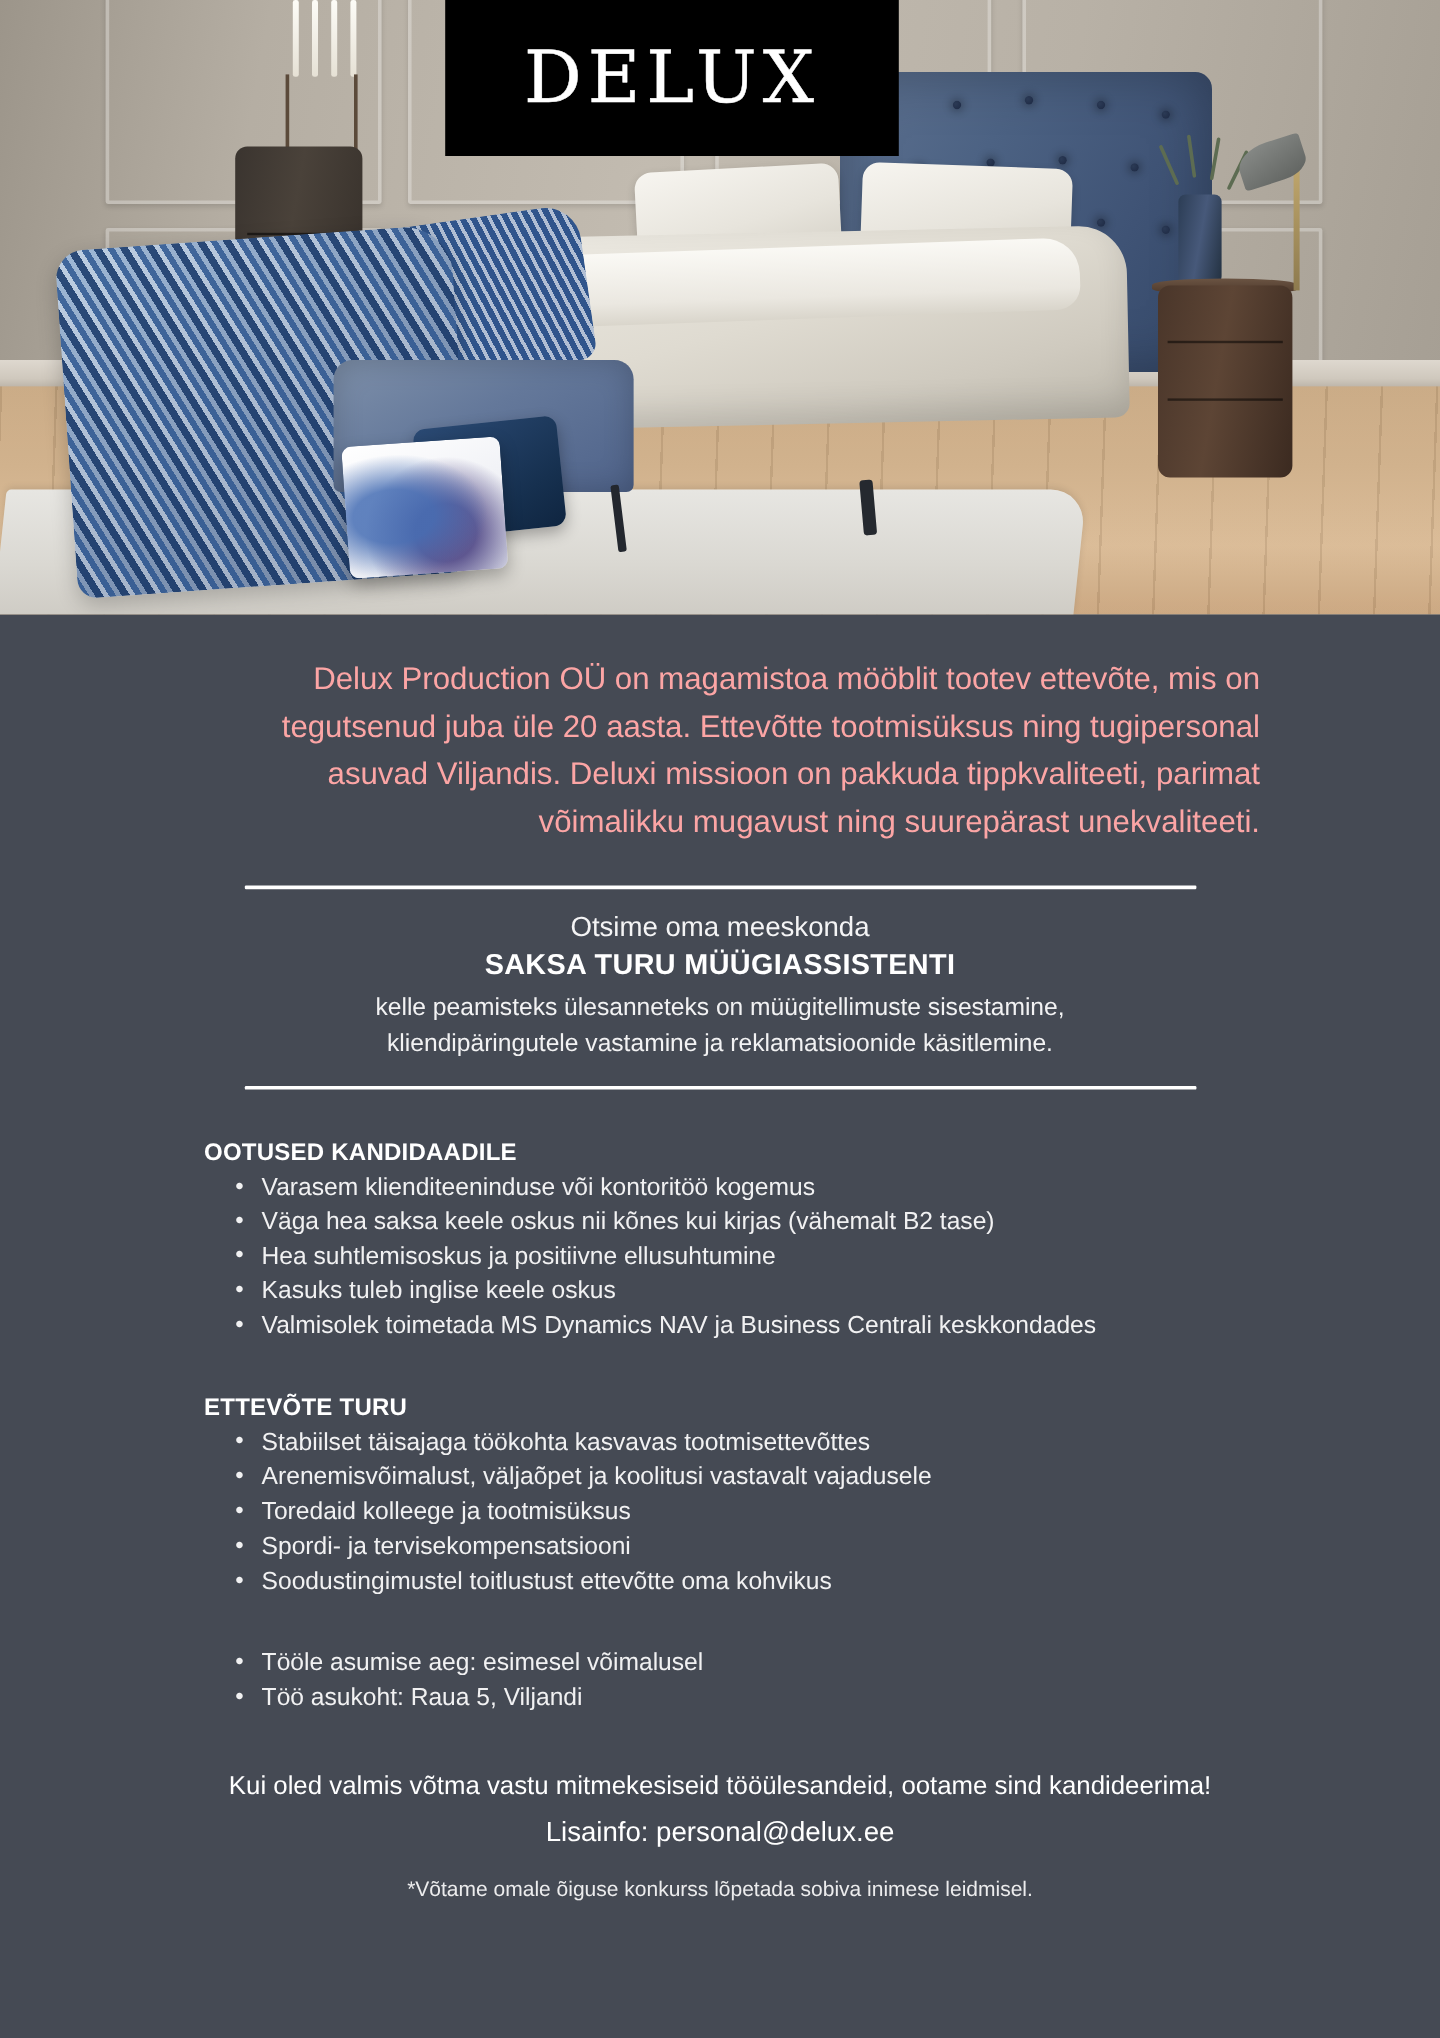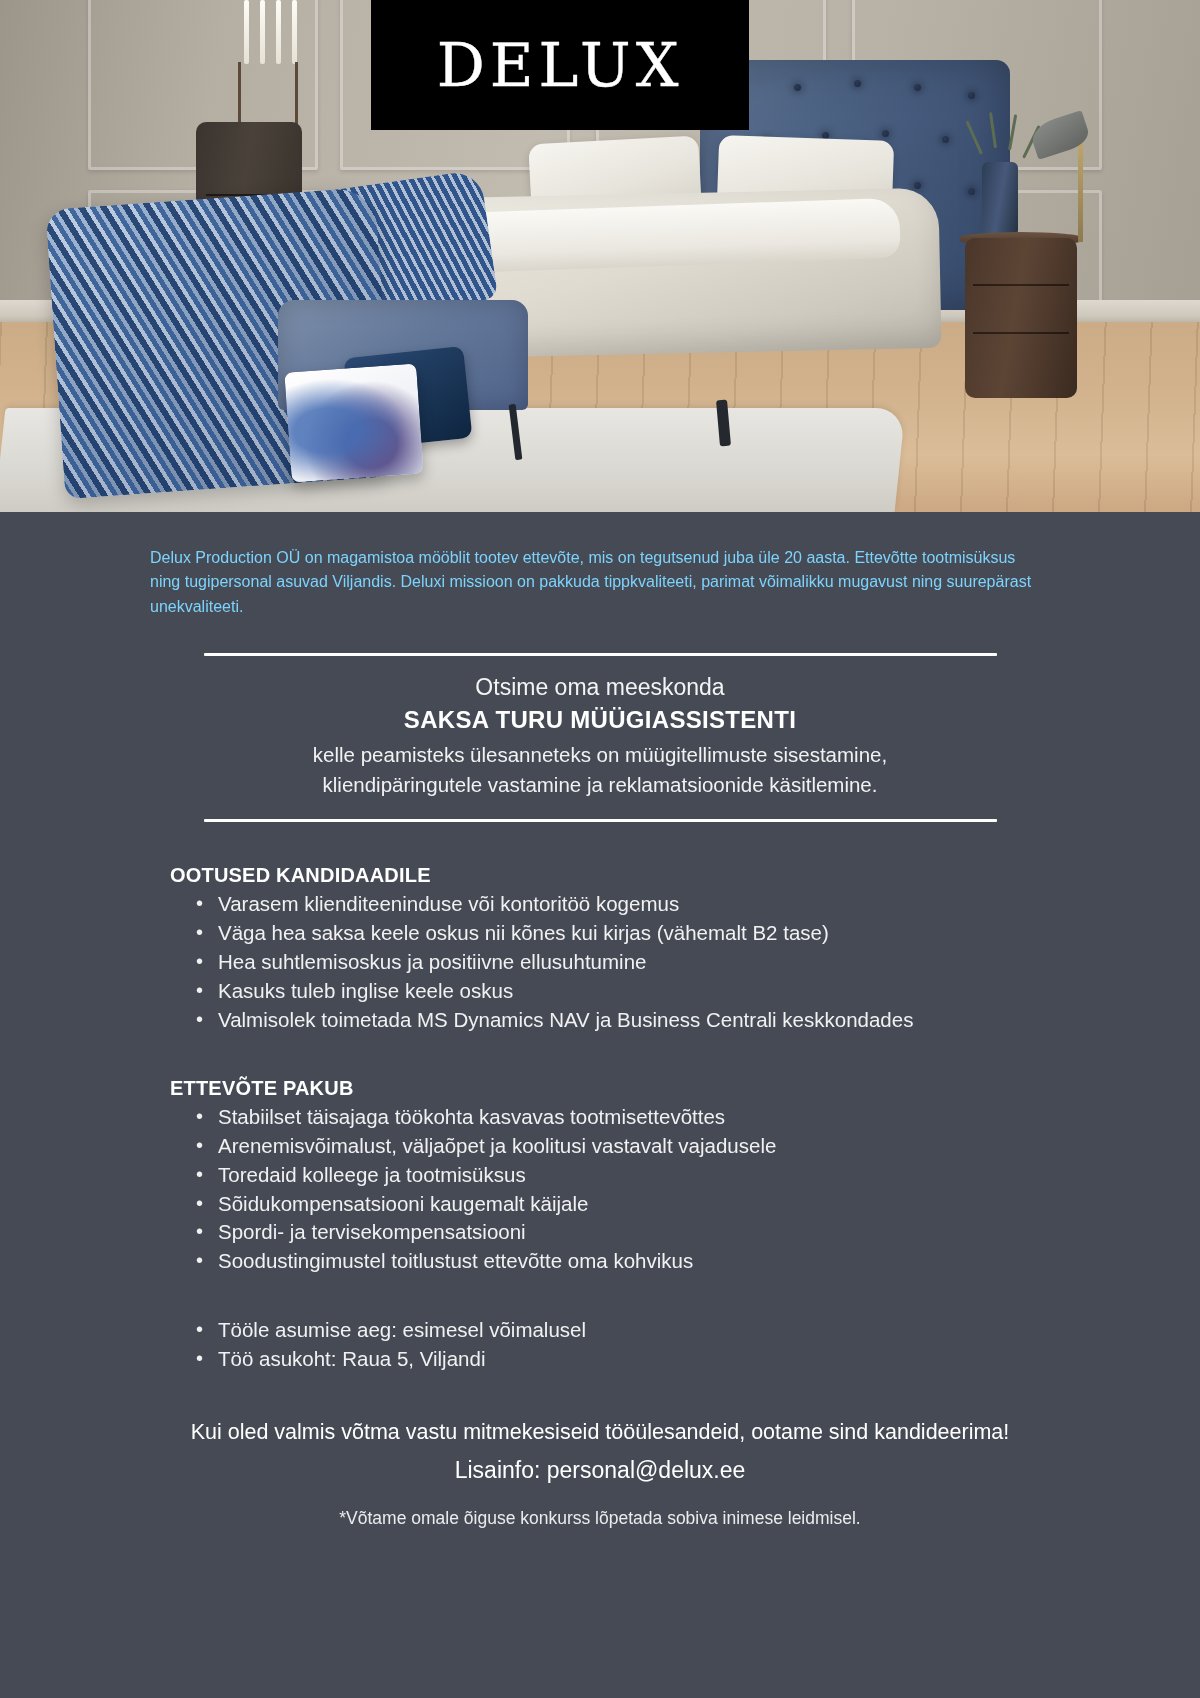--- a/index.html
+++ b/index.html
@@ -216,24 +216,24 @@
     letter-spacing: 5px;
     font-weight: 400;
     line-height: 1;
     -webkit-text-stroke: 0.4px #fff;
   }
 
   
   .body-area { position: relative; width: 1200px; padding: 0; color: #ffffff; }
   .intro {
     width: 900px; margin: 34px auto 0 auto;
-    text-align: left;
-    font-size: 16px;
+    text-align: right;
+    font-size: 26px;
     line-height: 1.52;
-    color: #7dd3fc;
+    color: #fca5a5;
   }
   .title-block { width: 793px; margin: 34px auto 0 auto; text-align: center; }
   .rule { width: 100%; height: 3px; background: #ffffff; border-radius: 1px; }
   .t-pre { font-size: 23px; margin-top: 18px; color: #f4f4f5; }
   .t-main {
     font-size: 24px; font-weight: 700; letter-spacing: .3px;
     margin-top: 5px; color: #ffffff;
   }
   .t-sub { font-size: 20.5px; line-height: 1.45; margin-top: 6px; color: #f2f2f3; }
   .title-block .rule.bottom { margin-top: 20px; }
@@ -358,26 +358,25 @@
       <ul class="bullets">
         <li>Varasem klienditeeninduse või kontoritöö kogemus</li>
         <li>Väga hea saksa keele oskus nii kõnes kui kirjas (vähemalt B2 tase)</li>
         <li>Hea suhtlemisoskus ja positiivne ellusuhtumine</li>
         <li>Kasuks tuleb inglise keele oskus</li>
         <li>Valmisolek toimetada MS Dynamics NAV ja Business Centrali keskkondades</li>
       </ul>
     </div>
 
     <div class="section">
-      <h2 class="sec-head">ETTEVÕTE PAKUB</h2>
+      <h2 class="sec-head">ETTEVÕTE TURU</h2>
       <ul class="bullets">
         <li>Stabiilset täisajaga töökohta kasvavas tootmisettevõttes</li>
         <li>Arenemisvõimalust, väljaõpet ja koolitusi vastavalt vajadusele</li>
         <li>Toredaid kolleege ja tootmisüksus</li>
-        <li>Sõidukompensatsiooni kaugemalt käijale</li>
         <li>Spordi- ja tervisekompensatsiooni</li>
         <li>Soodustingimustel toitlustust ettevõtte oma kohvikus</li>
       </ul>
 
       <ul class="bullets gapped">
         <li>Tööle asumise aeg: esimesel võimalusel</li>
         <li>Töö asukoht: Raua 5, Viljandi</li>
       </ul>
     </div>
 

